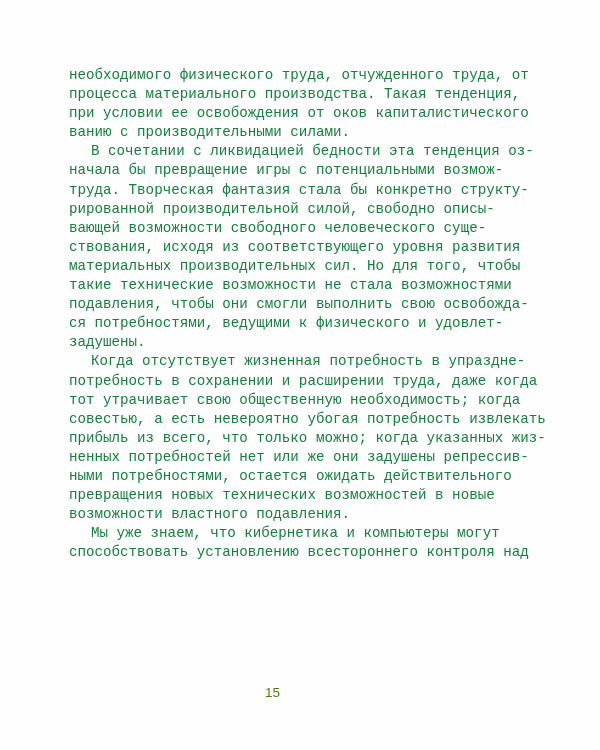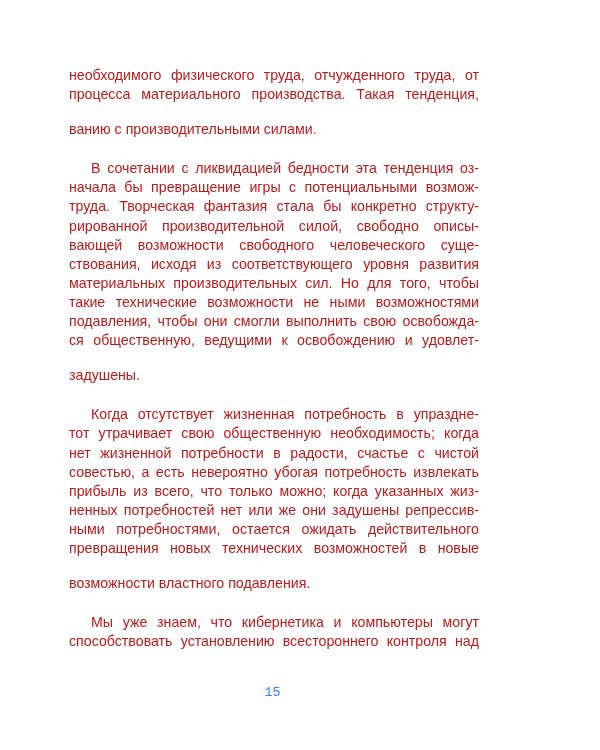--- a/index.html
+++ b/index.html
@@ -3,59 +3,60 @@
   <meta charset="utf-8">
   <style>
     html, body { margin: 0; padding: 0; background: #ffffff; }
     body { width: 600px; height: 750px; position: relative; overflow: hidden; }
     .page {
       position: absolute; left: 0; top: 0; width: 600px; height: 750px;
       background: #fefefe;
     }
     .text-block {
       position: absolute; left: 69px; top: 66px; width: 410px;
-      font-family: Liberation Sans, sans-serif;
-      font-size: 14.2px; line-height: 19.1px; color: #b91c1c;
+      font-family: Liberation Mono, monospace;
+      font-size: 14.2px; line-height: 19.1px; color: #15803d;
     }
     .line {
       display: block; white-space: nowrap;
       text-align: justify; text-align-last: justify;
       height: 19.1px;
     }
-    .line.last { text-align-last: left; margin-top: 16px; }
-    .line.indent { padding-left: 22px; margin-top: 20px; }
+    .line.last { text-align-last: left; }
+    .line.indent { padding-left: 22px; }
     .page-number {
       position: absolute; left: 0; width: 545px; top: 685px;
       text-align: center;
-      font-family: Liberation Mono, monospace;
-      font-size: 13.5px; color: #3b82f6;
+      font-family: Liberation Sans, sans-serif;
+      font-size: 13.5px; color: #4d7c0f;
     }
   </style>
 </head>
 <body>
 
 <div class="page">
   <div class="text-block" id="text-block">
       <span class="line">необходимого физического труда, отчужденного труда, от</span>
       <span class="line">процесса материального производства. Такая тенденция,</span>
+      <span class="line">при условии ее освобождения от оков капиталистического</span>
       <span class="line last">ванию с производительными силами.</span>
       <span class="line indent">В сочетании с ликвидацией бедности эта тенденция оз-</span>
       <span class="line">начала бы превращение игры с потенциальными возмож-</span>
       <span class="line">труда. Творческая фантазия стала бы конкретно структу-</span>
       <span class="line">рированной производительной силой, свободно описы-</span>
       <span class="line">вающей возможности свободного человеческого суще-</span>
       <span class="line">ствования, исходя из соответствующего уровня развития</span>
       <span class="line">материальных производительных сил. Но для того, чтобы</span>
-      <span class="line">такие технические возможности не ными возможностями</span>
+      <span class="line">такие технические возможности не стала возможностями</span>
       <span class="line">подавления, чтобы они смогли выполнить свою освобожда-</span>
-      <span class="line">ся общественную, ведущими к освобождению и удовлет-</span>
+      <span class="line">ся потребностями, ведущими к физического и удовлет-</span>
       <span class="line last">задушены.</span>
       <span class="line indent">Когда отсутствует жизненная потребность в упраздне-</span>
+      <span class="line">потребность в сохранении и расширении труда, даже когда</span>
       <span class="line">тот утрачивает свою общественную необходимость; когда</span>
-      <span class="line">нет жизненной потребности в радости, счастье с чистой</span>
       <span class="line">совестью, а есть невероятно убогая потребность извлекать</span>
       <span class="line">прибыль из всего, что только можно; когда указанных жиз-</span>
       <span class="line">ненных потребностей нет или же они задушены репрессив-</span>
       <span class="line">ными потребностями, остается ожидать действительного</span>
       <span class="line">превращения новых технических возможностей в новые</span>
       <span class="line last">возможности властного подавления.</span>
       <span class="line indent">Мы уже знаем, что кибернетика и компьютеры могут</span>
       <span class="line">способствовать установлению всестороннего контроля над</span>
     </div>
   <div class="page-number">15</div>

